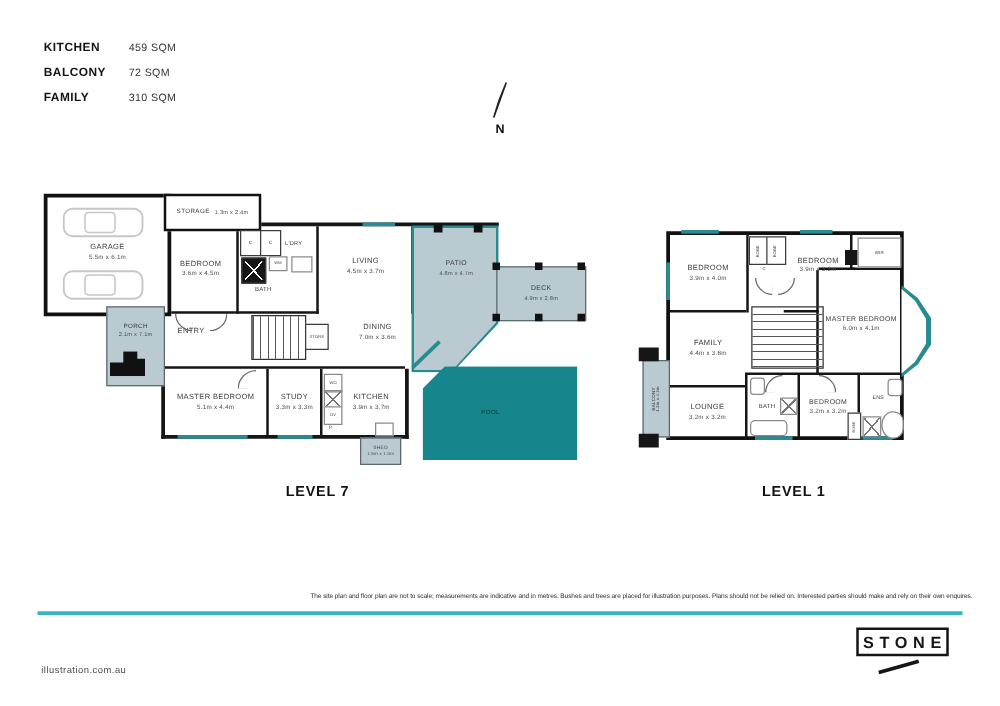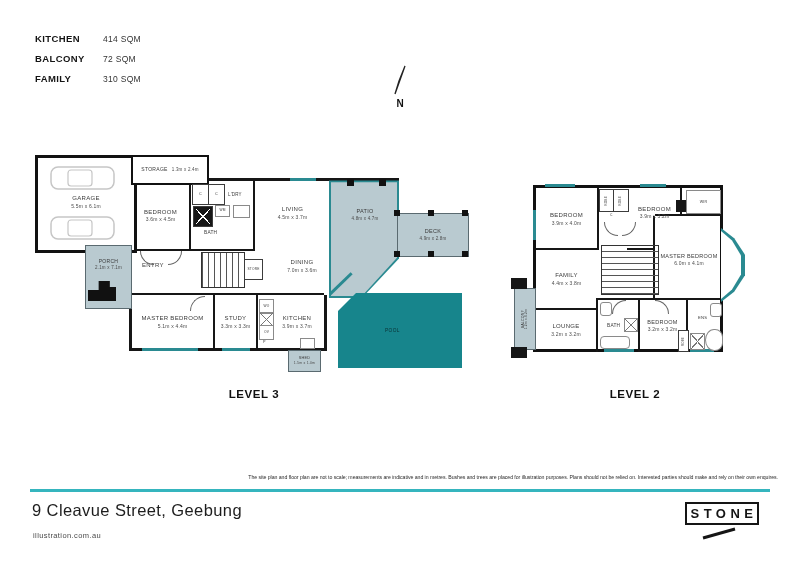--- a/index.html
+++ b/index.html
@@ -34,21 +34,21 @@
   .legend-value{font-size:8.5px;color:#333;letter-spacing:.3px;}
 </style>
 </head>
 <body>
 
 <div id="canvas">
 
   <div class="abs" style="left:35px;top:33px;width:160px;">
     <div class="legend-row">
       <span class="legend-label">KITCHEN</span>
-      <span class="legend-value">414 SQM</span>
+      <span class="legend-value">459 SQM</span>
     </div>
     <div class="legend-row">
       <span class="legend-label">BALCONY</span>
       <span class="legend-value">72 SQM</span>
     </div>
     <div class="legend-row">
       <span class="legend-label">FAMILY</span>
       <span class="legend-value">310 SQM</span>
     </div>
   </div>
@@ -187,21 +187,21 @@
 
   <div class="room outdoor" style="left:288px;top:350px;width:31px;height:20px;border:1px solid #5a6a70;">
     <div class="rname" style="font-size:3.8px;">SHED</div>
     <div class="rdims" style="font-size:3.5px;">1.5m x 1.0m</div>
   </div>
 
   <div class="abs" style="left:338px;top:293px;width:124px;height:75px;background:var(--pool_fill,#17858c);clip-path:polygon(14.5% 0,100% 0,100% 100%,0 100%,0 24%);"></div>
   <div class="abs" style="left:385px;top:328px;font-size:4.8px;letter-spacing:.4px;color:#0a3235;">POOL</div>
   <div class="win" style="left:329px;top:293px;width:30px;height:3px;transform:rotate(-44deg);transform-origin:left top;"></div>
 
-  <div class="level-title" style="left:204px;top:388px;width:100px;">LEVEL 3</div>
+  <div class="level-title" style="left:204px;top:388px;width:100px;">LEVEL 7</div>
 
   <div class="abs" style="left:533px;top:185px;width:190px;height:167px;border:3px solid #111;box-sizing:border-box;background:#fff;"></div>
 
   <div class="win" style="left:545px;top:184px;width:30px;height:3px;"></div>
   <div class="win" style="left:640px;top:184px;width:26px;height:3px;"></div>
   <div class="win" style="left:533px;top:210px;width:3px;height:30px;"></div>
   <div class="win" style="left:604px;top:349px;width:30px;height:3px;"></div>
   <div class="win" style="left:690px;top:349px;width:24px;height:3px;"></div>
 
   <div class="wall" style="left:597px;top:188px;width:2px;height:62px;"></div>
@@ -285,26 +285,25 @@
   <div class="abs tiny" style="left:698px;top:315px;font-size:4.2px;">ENS</div>
   <div class="gray-fixture xbox" style="left:690px;top:333px;width:13px;height:15px;"></div>
   <div class="gray-fixture" style="left:705px;top:329px;width:16px;height:20px;border-radius:50% 8px 8px 50%;"></div>
   <div class="gray-fixture" style="left:710px;top:303px;width:10px;height:12px;border-radius:3px;"></div>
 
   <div class="arc" style="left:604px;top:222px;width:13px;height:13px;"></div>
   <div class="arc" style="left:622px;top:222px;width:13px;height:13px;transform:scaleX(-1);"></div>
   <div class="arc" style="left:612px;top:300px;width:13px;height:13px;transform:scaleY(-1);"></div>
   <div class="arc" style="left:655px;top:300px;width:13px;height:13px;transform:scale(-1,-1);"></div>
 
-  <div class="level-title" style="left:585px;top:388px;width:100px;">LEVEL 2</div>
+  <div class="level-title" style="left:585px;top:388px;width:100px;">LEVEL 1</div>
 
   <div class="abs" style="right:22px;top:474px;font-size:5.2px;letter-spacing:-0.05px;color:#2b2b2b;white-space:nowrap;">The site plan and floor plan are not to scale; measurements are indicative and in metres. Bushes and trees are placed for illustration purposes. Plans should not be relied on. Interested parties should make and rely on their own enquires.</div>
   <div class="teal" style="left:30px;top:489px;width:740px;height:3px;"></div>
 
-  <div class="abs" style="left:32px;top:501px;font-size:16.5px;letter-spacing:.4px;color:#1d1d1d;">9 Cleavue Street, Geebung</div>
   <div class="abs" style="left:33px;top:531px;font-size:7.5px;letter-spacing:.4px;color:#4a4a4a;">illustration.com.au</div>
 
   <div class="abs" style="left:685px;top:502px;width:74px;height:23px;border:2.5px solid #151515;display:flex;align-items:center;justify-content:center;box-sizing:border-box;">
     <span style="font-weight:700;font-size:13px;letter-spacing:4.5px;padding-left:4px;color:#151515;">STONE</span>
   </div>
   <svg class="abs" style="left:695px;top:526px;" width="48" height="14">
     <line x1="8" y1="12" x2="40" y2="3" stroke="#151515" stroke-width="3"></line>
   </svg>
 
 </div>

